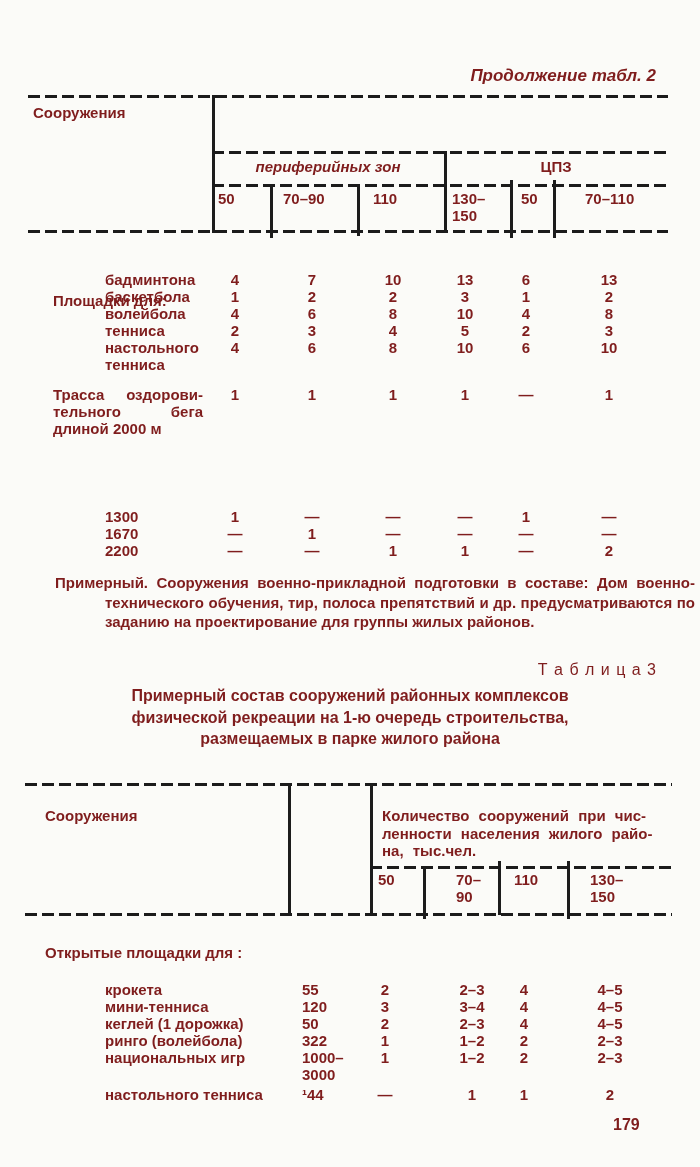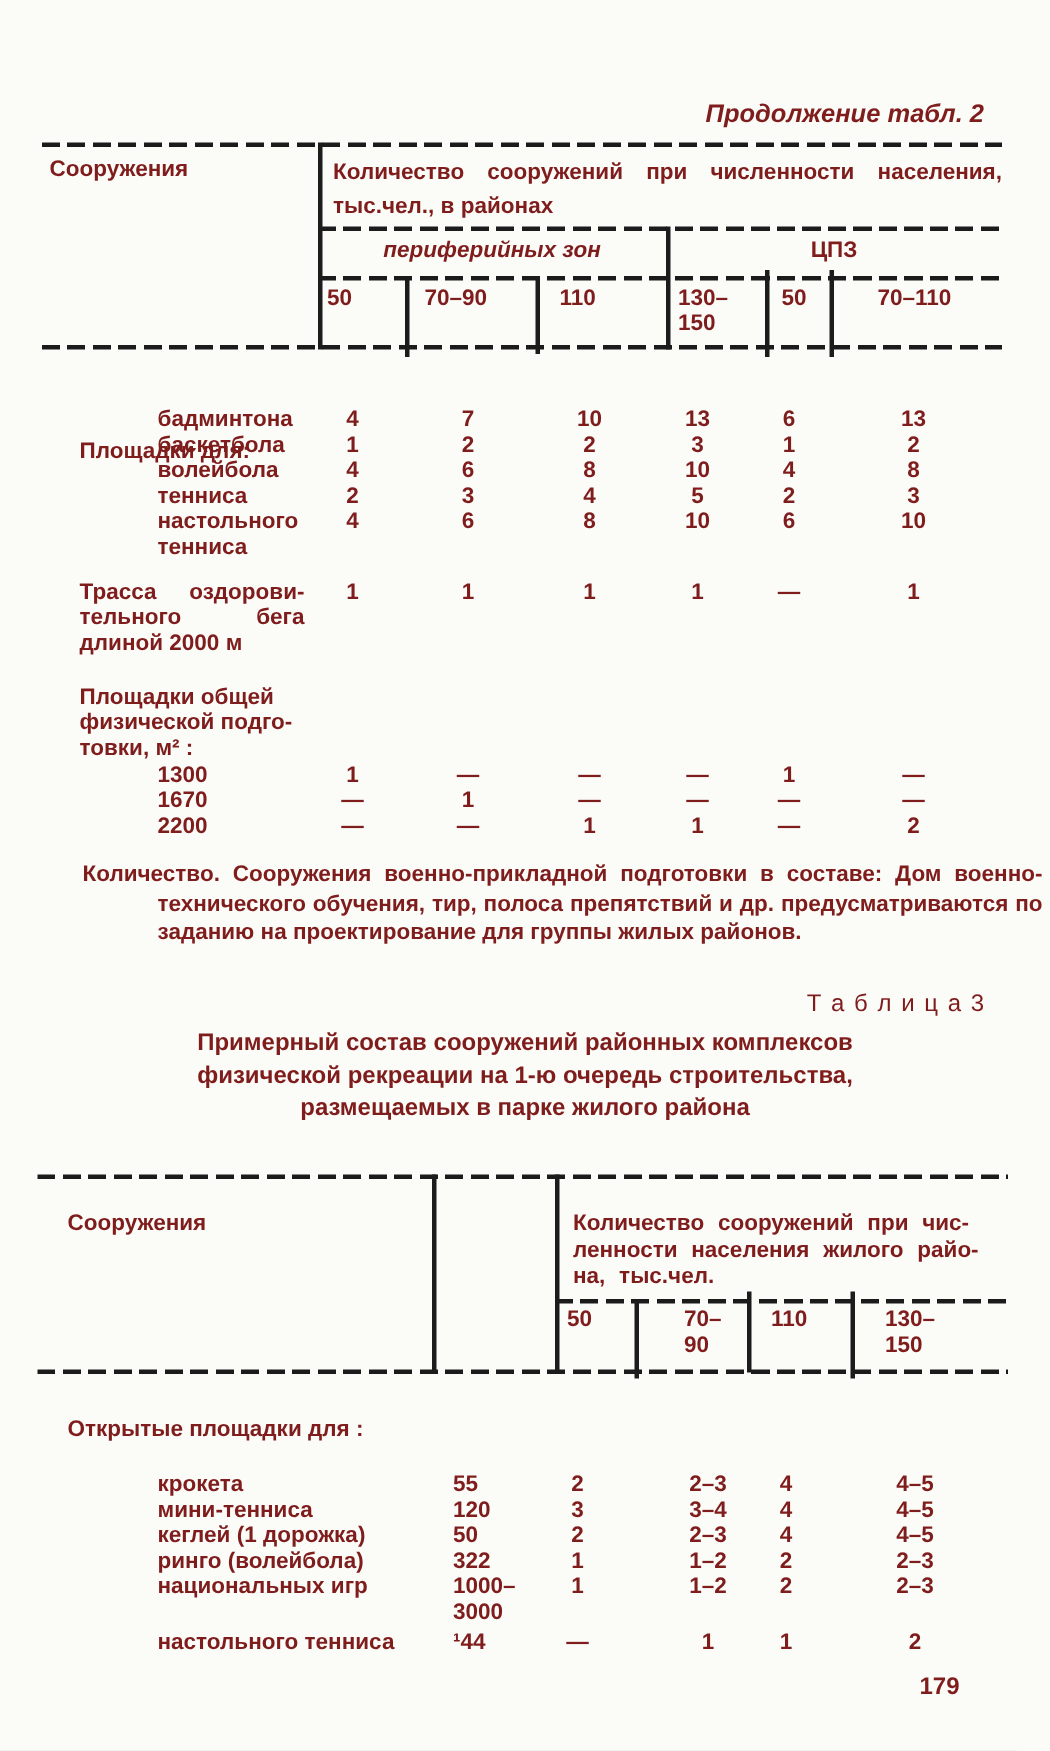--- a/index.html
+++ b/index.html
@@ -34,21 +34,20 @@
   <div class="hl" style="left:212px;top:184px;width:456px;"></div>
   <div class="hl" style="left:28px;top:230px;width:640px;"></div>
   <div class="vl" style="left:212px;top:95px;height:138px;"></div>
   <div class="vl" style="left:444px;top:151px;height:82px;"></div>
   <div class="vl" style="left:270px;top:184px;height:54px;"></div>
   <div class="vl" style="left:357px;top:184px;height:52px;"></div>
   <div class="vl" style="left:510px;top:180px;height:58px;"></div>
   <div class="vl" style="left:553px;top:180px;height:58px;"></div>
 
   <div class="t" style="left:33px;top:104px;">Сооружения</div>
-  <div class="t j" style="left:222px;top:103px;width:446px;line-height:23px;">Количество сооружений при численности населения, тыс.чел., в районах</div>
   <div class="t c" style="left:444px;top:158px;width:224px;">ЦПЗ</div>
   <div class="t it c" style="left:212px;top:158px;width:232px;">периферийных зон</div>
 
   <div class="t" style="left:218px;top:190px;">50</div>
   <div class="t" style="left:283px;top:190px;">70–90</div>
   <div class="t" style="left:373px;top:190px;">110</div>
   <div class="t" style="left:452px;top:190px;">130–
 150</div>
   <div class="t" style="left:521px;top:190px;">50</div>
   <div class="t" style="left:585px;top:190px;">70–110</div>
@@ -101,23 +100,20 @@
 1000 м">Трасса оздорови-
 тельного бега длиной
 2000 м</div>
   <div class="t c" style="left:210px;top:386px;width:50px;">1</div>
   <div class="t c" style="left:287px;top:386px;width:50px;">1</div>
   <div class="t c" style="left:368px;top:386px;width:50px;">1</div>
   <div class="t c" style="left:440px;top:386px;width:50px;">1</div>
   <div class="t c" style="left:501px;top:386px;width:50px;">—</div>
   <div class="t c" style="left:584px;top:386px;width:50px;">1</div>
 
-  <div class="t" style="left:53px;top:456px;">Площадки общей
-физической подго-
-товки, м² :</div>
 
   <div class="t" style="left:105px;top:508px;">1300</div>
   <div class="t c" style="left:210px;top:508px;width:50px;">1</div>
   <div class="t c" style="left:287px;top:508px;width:50px;">—</div>
   <div class="t c" style="left:368px;top:508px;width:50px;">—</div>
   <div class="t c" style="left:440px;top:508px;width:50px;">—</div>
   <div class="t c" style="left:501px;top:508px;width:50px;">1</div>
   <div class="t c" style="left:584px;top:508px;width:50px;">—</div>
 
   <div class="t" style="left:105px;top:525px;text-align:right;">1670</div>
@@ -130,21 +126,21 @@
 
   <div class="t" style="left:105px;top:542px;">2200</div>
   <div class="t c" style="left:210px;top:542px;width:50px;">—</div>
   <div class="t c" style="left:287px;top:542px;width:50px;">—</div>
   <div class="t c" style="left:368px;top:542px;width:50px;">1</div>
   <div class="t c" style="left:440px;top:542px;width:50px;">1</div>
   <div class="t c" style="left:501px;top:542px;width:50px;">—</div>
   <div class="t c" style="left:584px;top:542px;width:50px;">2</div>
 
   <div class="t note j" style="left:55px;top:573px;width:590px;">
-    <span>Количество.</span>
+    <span>Примерный.</span>
     <span>Сооружения военно-прикладной подготовки в составе: Дом военно-технического обучения, тир, полоса препятствий и др. предусматриваются по заданию на проектирование для группы жилых районов.</span>
   </div>
 
   <div class="t tbl3lbl" style="right:43px;top:661px;margin-left:32px;">Т а б л и ц а  3</div>
   <div class="t c ttl" style="left:5px;top:685px;width:690px;">Примерный состав сооружений районных комплексов
 физической рекреации на 1-ю очередь строительства,
 размещаемых в парке жилого района</div>
 
   <div class="hl" style="left:25px;top:783px;width:647px;"></div>
   <div class="hl" style="left:370px;top:866px;width:302px;"></div>

